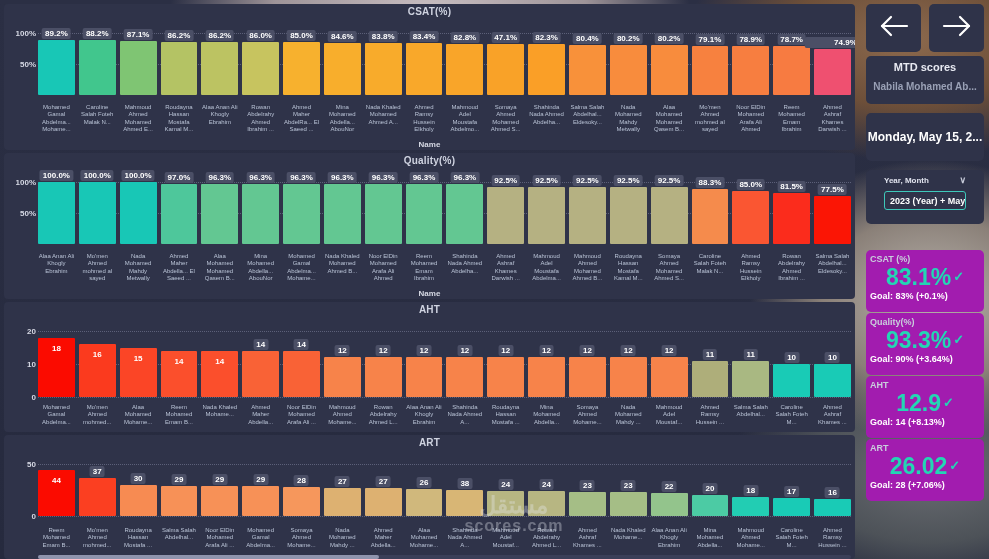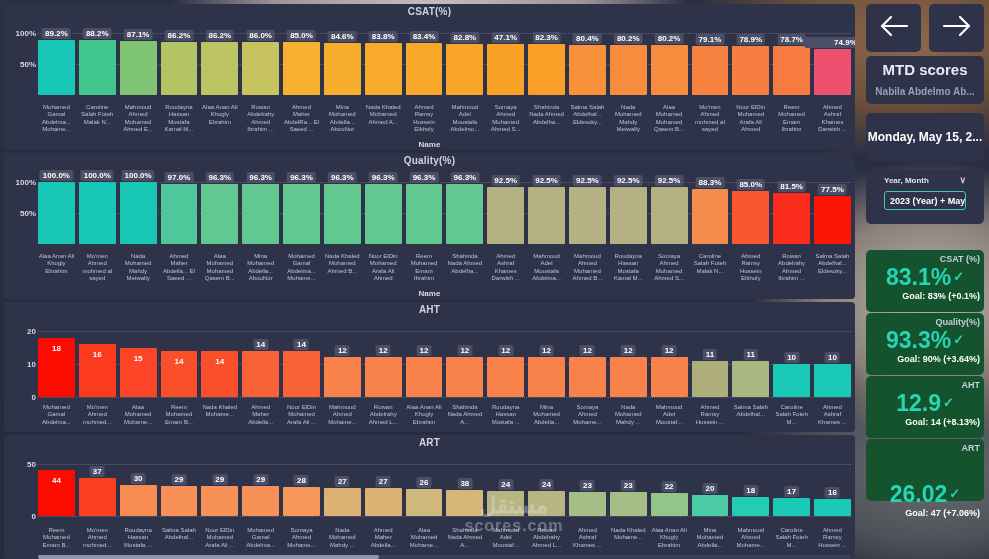--- a/index.html
+++ b/index.html
@@ -146,21 +146,21 @@
     cursor: pointer;
   }
   .nav-btn svg { width: 34px; height: 26px; }
 
   .card-mtd {
     position: absolute;
     left: 866px; top: 56px; width: 118px; height: 48px;
     background: #2f3349; border-radius: 5px;
     padding: 5px 6px 0;
   }
-  .mtd-title { font-size: 15px; font-weight: bold; color: #e8eaf2; text-align: center; }
+  .mtd-title { font-size: 11px; font-weight: bold; color: #e8eaf2; text-align: center; }
   .mtd-name  { font-size: 10px; font-weight: bold; color: #99a0b5; text-align: center; margin-top: 8px;
                white-space: nowrap; overflow: hidden; }
 
   .card-date {
     position: absolute;
     left: 866px; top: 113px; width: 118px; height: 48px;
     background: #2f3349; border-radius: 5px;
     display: flex; align-items: center; justify-content: center;
   }
   .date-text { font-size: 12px; font-weight: bold; color: #ffffff; white-space: nowrap; }
@@ -183,23 +183,23 @@
     border-radius: 3px;
     display: flex; align-items: center; justify-content: space-between;
     padding: 0 5px;
     font-size: 9px; color: #ffffff; font-weight: bold;
     white-space: nowrap; overflow: hidden;
   }
 
   .kpi {
     position: absolute;
     left: 866px; width: 118px; height: 62px;
-    background: #14532d; border-radius: 5px;
+    background: #a21caf; border-radius: 5px;
     padding: 4px 4px 0;
-    text-align: right;
+    text-align: left;
   }
   .kpi-title { font-size: 9px; font-weight: bold; color: #c9cddc; }
   .kpi-value {
     font-size: 23px; font-weight: bold; color: #23d6b4;
     line-height: 26px;
     display: flex; align-items: center; justify-content: center; gap: 2px;
   }
   .kpi-value .tick { font-size: 13px; }
   .kpi-goal { font-size: 9px; color: #ffffff; font-weight: bold; margin-top: 1px; }
 
@@ -704,21 +704,21 @@
     <span>
       <svg viewBox="0 0 34 26" fill="none" stroke="#ffffff" stroke-width="2.2" stroke-linecap="round" stroke-linejoin="round">
         <line x1="4" y1="13" x2="29" y2="13"></line>
           <polyline points="20,4 29,13 20,22"></polyline>
       </svg>
     </span>
   </div>
 
   <div class="card-mtd">
     <div class="mtd-title">MTD scores</div>
-    <div class="mtd-name">Nabila Abdelmo Ab...</div>
+    <div class="mtd-name">Nabila Mohamed Ab...</div>
   </div>
 
   <div class="card-date">
     <div class="date-text">Monday, May 15, 2...</div>
   </div>
 
   <div class="card-slicer">
     <div class="slicer-head">
       <span>Year, Month</span>
       <span class="chev">∨</span>
@@ -749,25 +749,25 @@
       <div class="kpi" style="top: 376px;">
         <div class="kpi-title">AHT</div>
         <div class="kpi-value" style="color: rgb(35, 214, 180);">
           <span>12.9</span>
           <span class="tick">✓</span>
         </div>
         <div class="kpi-goal">Goal: 14 (+8.13%)</div>
       </div>
       <div class="kpi" style="top: 439px;">
         <div class="kpi-title">ART</div>
-        <div class="kpi-value" style="color: rgb(35, 214, 180); margin-top: 28px;">
+        <div class="kpi-value" style="color: rgb(35, 214, 180);">
           <span>26.02</span>
           <span class="tick">✓</span>
         </div>
-        <div class="kpi-goal">Goal: 47 (+7.06%)</div>
+        <div class="kpi-goal">Goal: 28 (+7.06%)</div>
       </div>
     </div>
 
   <div class="watermark">
     <div class="wm-ar">مستقل</div>
     <div class="wm-en">scores.com</div>
   </div>
 </div>
 
 </body></html>

